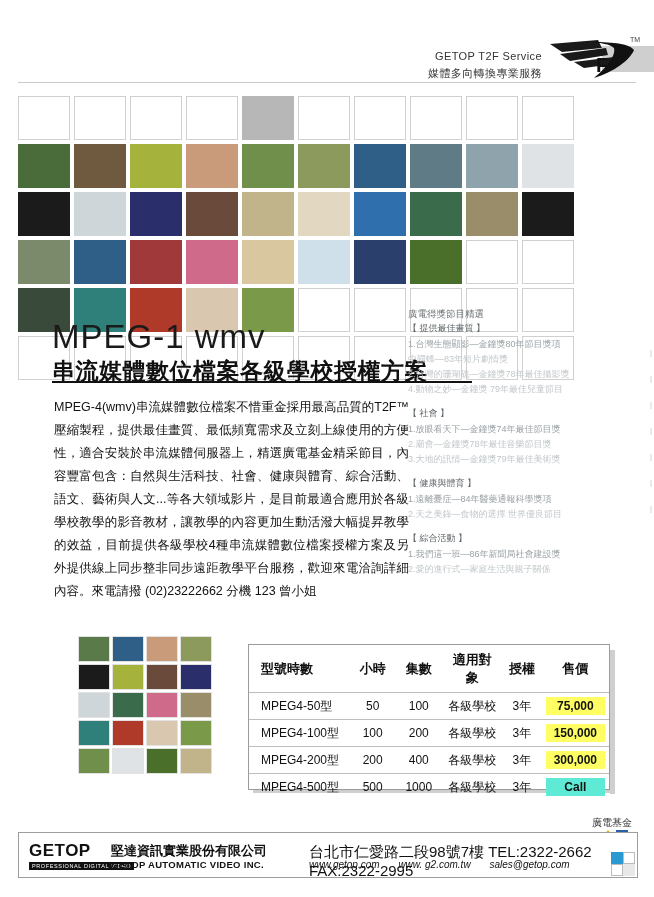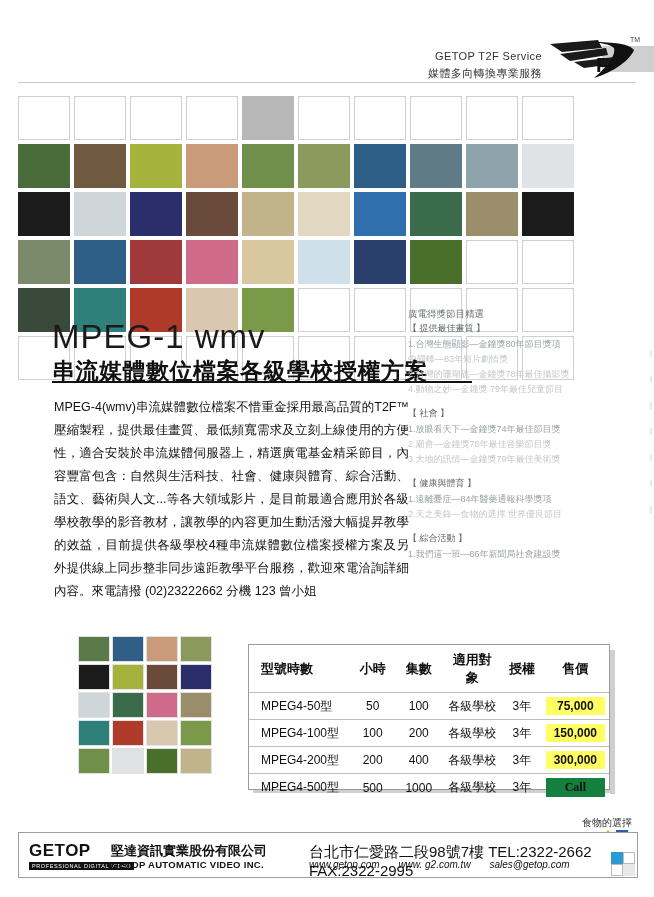--- a/index.html
+++ b/index.html
@@ -207,20 +207,21 @@
           <div class="ln fade">3.大地的訊情—金鐘獎79年最佳美術獎</div>
         </div>
         <div class="grp">
           <div class="gt">【 健康與體育 】</div>
           <div class="ln">1.遠離憂症—84年醫藥通報科學獎項</div>
           <div class="ln fade">2.天之美錄—食物的選擇 世界優良節目</div>
         </div>
         <div class="grp">
           <div class="gt">【 綜合活動 】</div>
           <div class="ln">1.我們這一班—86年新聞局社會建設獎</div>
+          <div class="ln fade">2.愛的進行式—家庭生活與親子關係</div>
         </div>
       </div>
   </div>
   <div class="edge-ticks">|<br>|<br>|<br>|<br>|<br>|<br>|</div>
 
   <div class="mosaic" id="mosaic">
       <div class="mrow">
         <div class="mcell" style="background: rgb(90, 122, 74);"></div>
         <div class="mcell" style="background: rgb(47, 95, 134);"></div>
         <div class="mcell" style="background: rgb(201, 155, 122);"></div>
@@ -297,28 +298,28 @@
               <span class="price-cell" style="background: rgb(255, 255, 99);">300,000</span>
             </td>
           </tr>
           <tr>
             <td class="col-model">MPEG4-500型</td>
             <td class="col-hours">500</td>
             <td class="col-eps">1000</td>
             <td class="col-target">各級學校</td>
             <td class="col-lic">3年</td>
             <td class="col-price">
-              <span class="price-cell" style="background: #15803d; font-family: Liberation Serif, serif;">Call</span>
+              <span class="price-cell" style="background: #5eead4;">Call</span>
             </td>
           </tr>
         </tbody>
     </table>
   </div>
 
-  <div class="sponsor-txt">食物的選擇</div>
+  <div class="sponsor-txt">廣電基金</div>
   <div class="sponsor-mark">
     <svg width="44" height="40" viewBox="0 0 44 40">
       <rect x="0" y="14" width="12" height="24" fill="#1f9a4a"></rect>
       <rect x="14" y="6" width="12" height="32" fill="#e8322a"></rect>
       <rect x="28" y="0" width="12" height="38" fill="#2b5fae"></rect>
       <path d="M20 0 L30 12 L10 12 Z" fill="#f2a900"></path>
     </svg>
   </div>
 
   <div class="footer">

